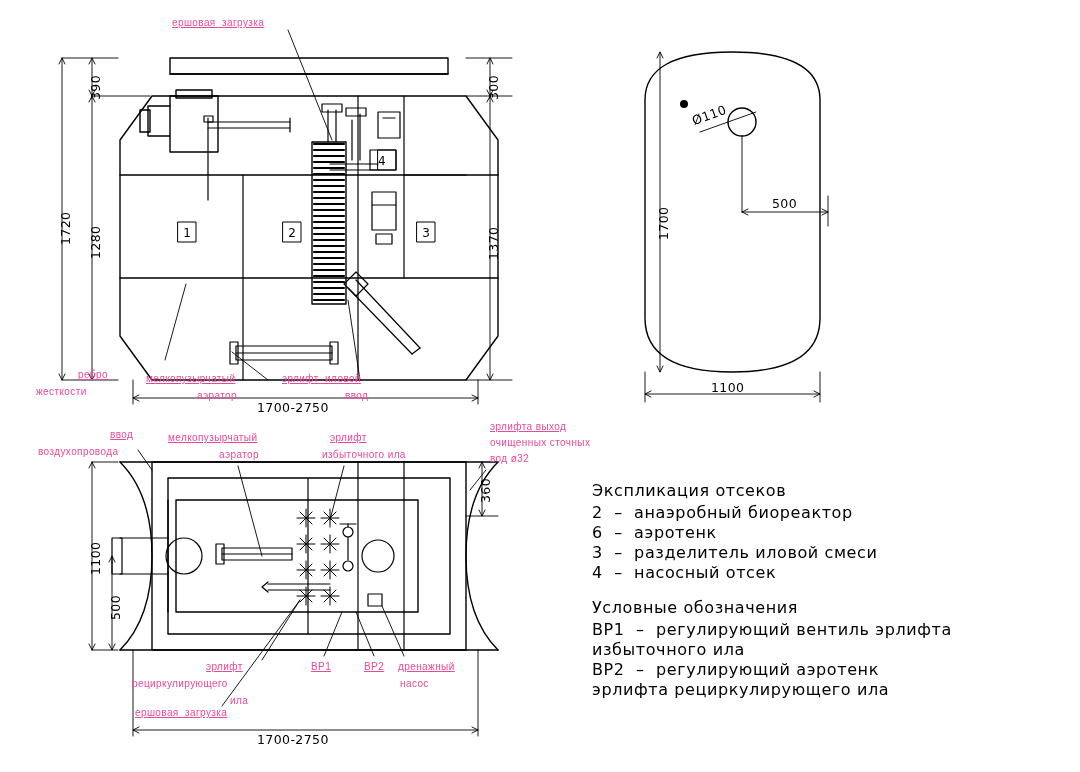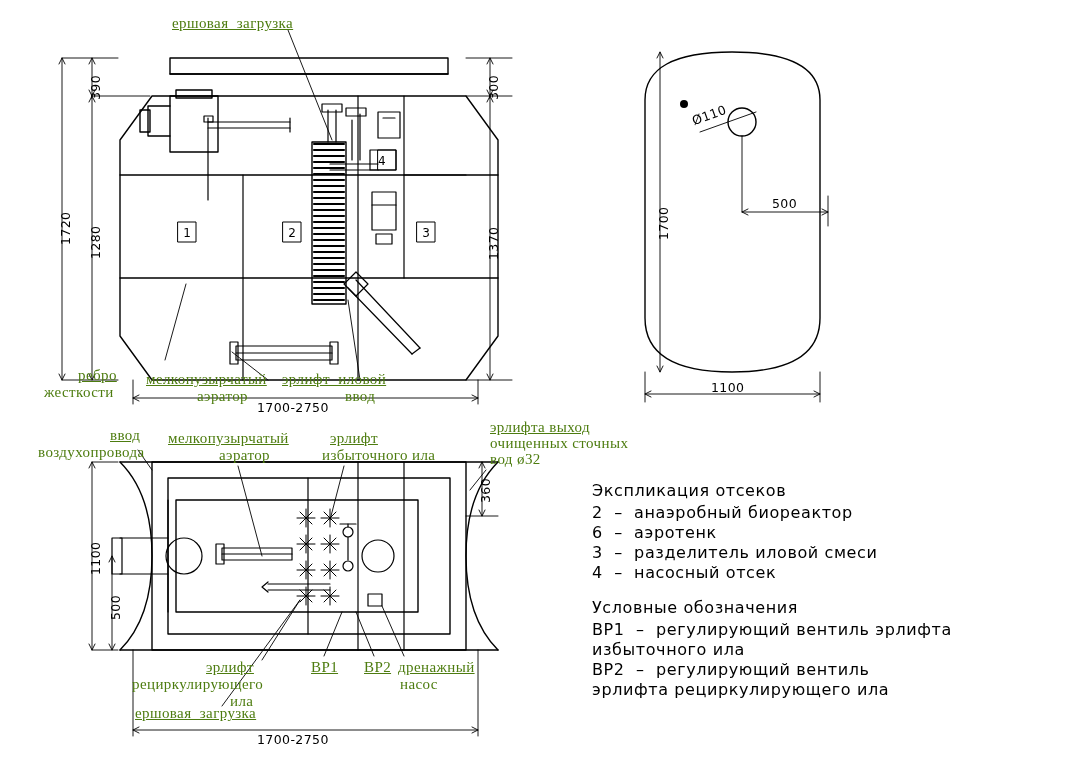--- a/index.html
+++ b/index.html
@@ -22,25 +22,25 @@
     height: 772px;
   }
   svg.drawing {
     position: absolute;
     left: 0; top: 0;
     width: 1080px;
     height: 772px;
   }
   .lbl {
     position: absolute;
-    font-family: Liberation Serif, serif;
-    font-size: 15px;
+    font-family: Liberation Sans, sans-serif;
+    font-size: 10px;
     letter-spacing: 0.4px;
     white-space: pre;
-    color: #4d7c0f;
+    color: #ec4899;
     line-height: 14px;
   }
   .lbl.u { text-decoration: underline; }
   .dim {
     position: absolute;
     font-family: "DejaVu Sans", sans-serif;
     font-size: 12.5px;
     letter-spacing: 0.4px;
     white-space: pre;
     color: #000;
@@ -378,21 +378,21 @@
   <div class="dim vert" style="left:486px; top:100px;">300</div>
   <div class="dim vert" style="left:486px; top:260px;">1370</div>
   <div class="dim" style="left:257px; top:400px;">1700-2750</div>
 
   <div class="boxnum" style="left:178px; top:226px; width:18px;">1</div>
   <div class="boxnum" style="left:283px; top:226px; width:18px;">2</div>
   <div class="boxnum" style="left:417px; top:226px; width:18px;">3</div>
   <div class="boxnum" style="left:378px; top:154px;">4</div>
 
   <div class="lbl u" style="left:78px; top:368px;">ребро</div>
-  <div class="lbl" style="left:44px; top:385px;">жесткости</div>
+  <div class="lbl" style="left:36px; top:385px;">жесткости</div>
 
   <div class="lbl u" style="left:146px; top:372px;">мелкопузырчатый</div>
   <div class="lbl" style="left:197px; top:389px;">аэратор</div>
 
   <div class="lbl u" style="left:282px; top:372px;">эрлифт  иловой</div>
   <div class="lbl" style="left:345px; top:389px;">ввод</div>
 
   <div class="dim vert" style="left:656px; top:240px;">1700</div>
   <div class="dim" style="left:772px; top:196px;">500</div>
   <div class="dim" style="left:711px; top:380px;">1100</div>
@@ -428,16 +428,16 @@
 
   <div class="legend" style="left:592px; top:481px;">Экспликация отсеков</div>
   <div class="legend" style="left:592px; top:503px;">2  –  анаэробный биореактор</div>
   <div class="legend" style="left:592px; top:523px;">6  –  аэротенк</div>
   <div class="legend" style="left:592px; top:543px;">3  –  разделитель иловой смеси</div>
   <div class="legend" style="left:592px; top:563px;">4  –  насосный отсек</div>
 
   <div class="legend" style="left:592px; top:598px;">Условные обозначения</div>
   <div class="legend" style="left:592px; top:620px;">ВР1  –  регулирующий вентиль эрлифта</div>
   <div class="legend" style="left:592px; top:640px;">избыточного ила</div>
-  <div class="legend" style="left:592px; top:660px;">ВР2  –  регулирующий вентиль</div>
+  <div class="legend" style="left:592px; top:660px;">ВР2  –  регулирующий аэротенк</div>
   <div class="legend" style="left:592px; top:680px;">эрлифта рециркулирующего ила</div>
 
 </div>
 
 </body></html>

